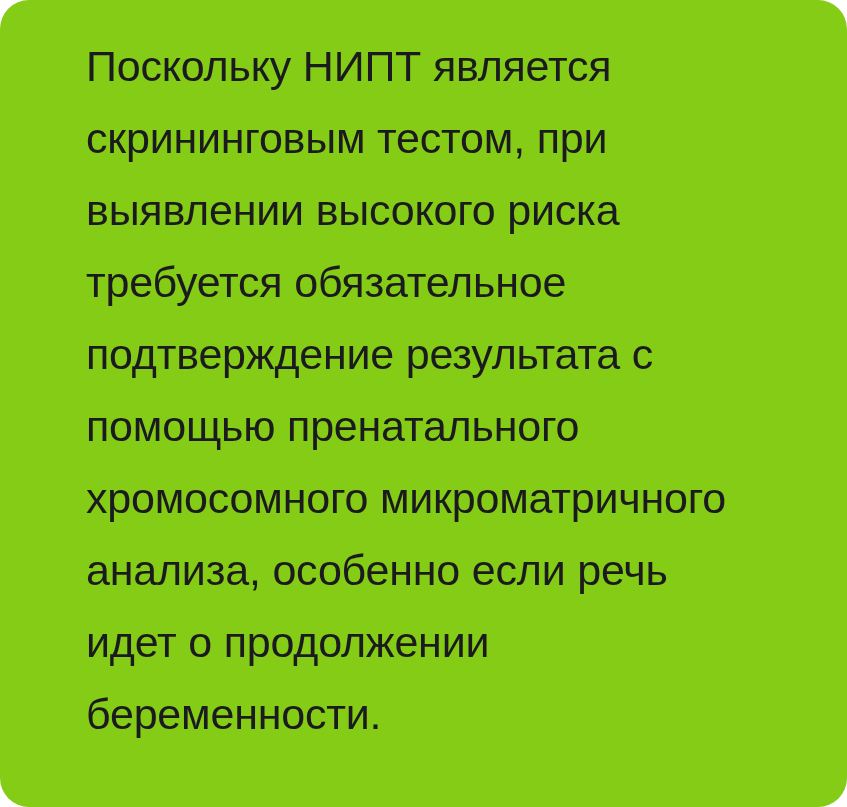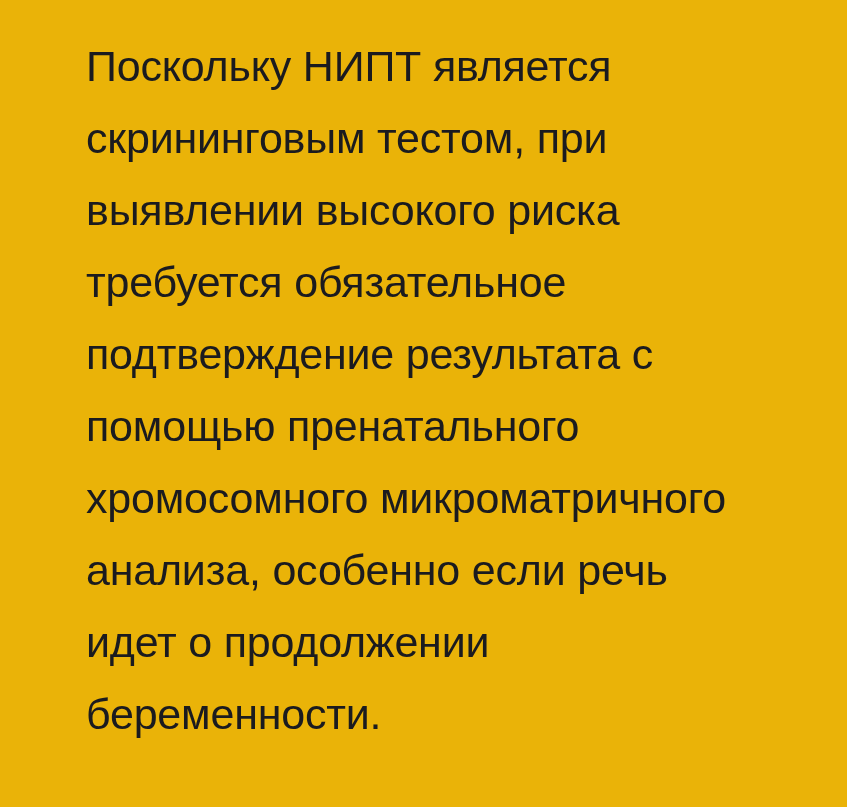--- a/index.html
+++ b/index.html
@@ -11,23 +11,24 @@
     width: 847px;
     height: 807px;
     overflow: hidden;
     font-family: "Liberation Sans", sans-serif;
     -webkit-font-smoothing: antialiased;
   }
   .page {
     box-sizing: border-box;
     width: 847px;
     height: 807px;
-    background: #eab308;
+    background: #84cc16;
     padding: 30px 20px 34px 86px;
     display: block;
+    border-radius: 29px;
   }
   .body-text {
     margin: 0;
     color: #1b1b1f;
     font-family: "Liberation Sans", sans-serif;
     font-size: 43px;
     line-height: 72px;
     font-weight: 400;
     letter-spacing: -0.2px;
     max-width: 760px;

